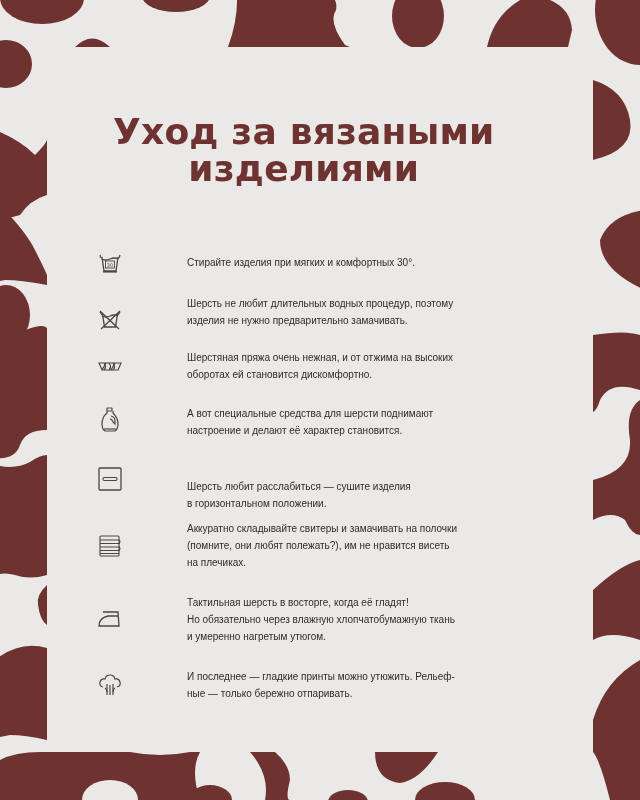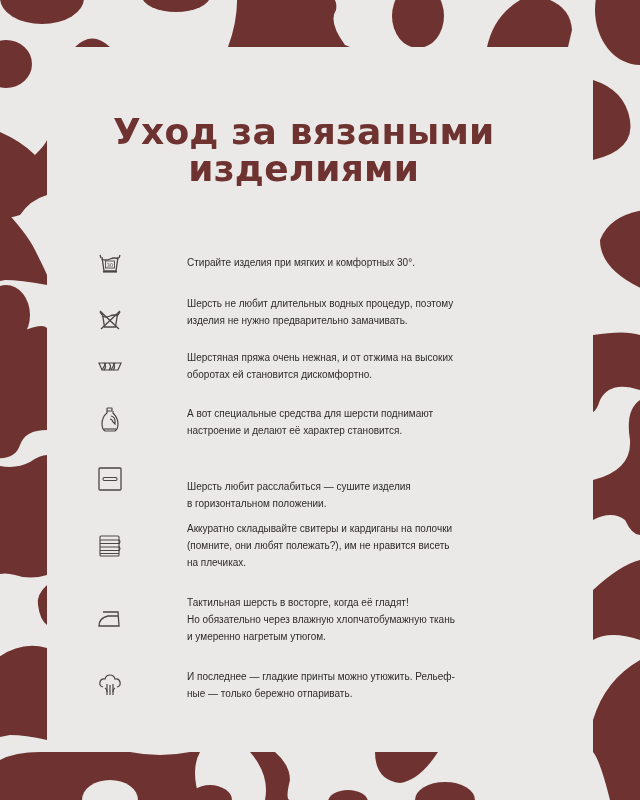--- a/index.html
+++ b/index.html
@@ -149,21 +149,21 @@
   </div>
 
   <div class="care-item" style="top:520px">
     <span class="care-icon" style="top:12px">
       <svg viewBox="0 0 28 28" fill="none" stroke="#4a4644" stroke-width="1.1">
         <rect x="4" y="4" width="19" height="20" rx="1"></rect>
         <path d="M4 8 H23 M4 11.5 H24 M4 15 H24 M4 18.5 H24 M4 21.5 H23"></path>
         <path d="M23 8 Q25 9.5 23 11.5 M23 15 Q25 16.8 23 18.5"></path>
       </svg>
     </span>
-    <div class="care-text" style="top:0">Аккуратно складывайте свитеры и кардиганы на полочки
+    <div class="care-text" style="top:0">Аккуратно складывайте свитеры и замачивать на полочки
 (помните, они любят полежать?), им не нравится висеть
  на плечиках.</div>
   </div>
 
   <div class="care-item" style="top:594px">
     <span class="care-icon" style="top:10px">
       <svg viewBox="0 0 28 28" fill="none" stroke="#4a4644" stroke-width="1.3">
         <path d="M7 8 H22 L23 22 H3 Q3 14 12 12 H22"></path>
       </svg>
     </span>

